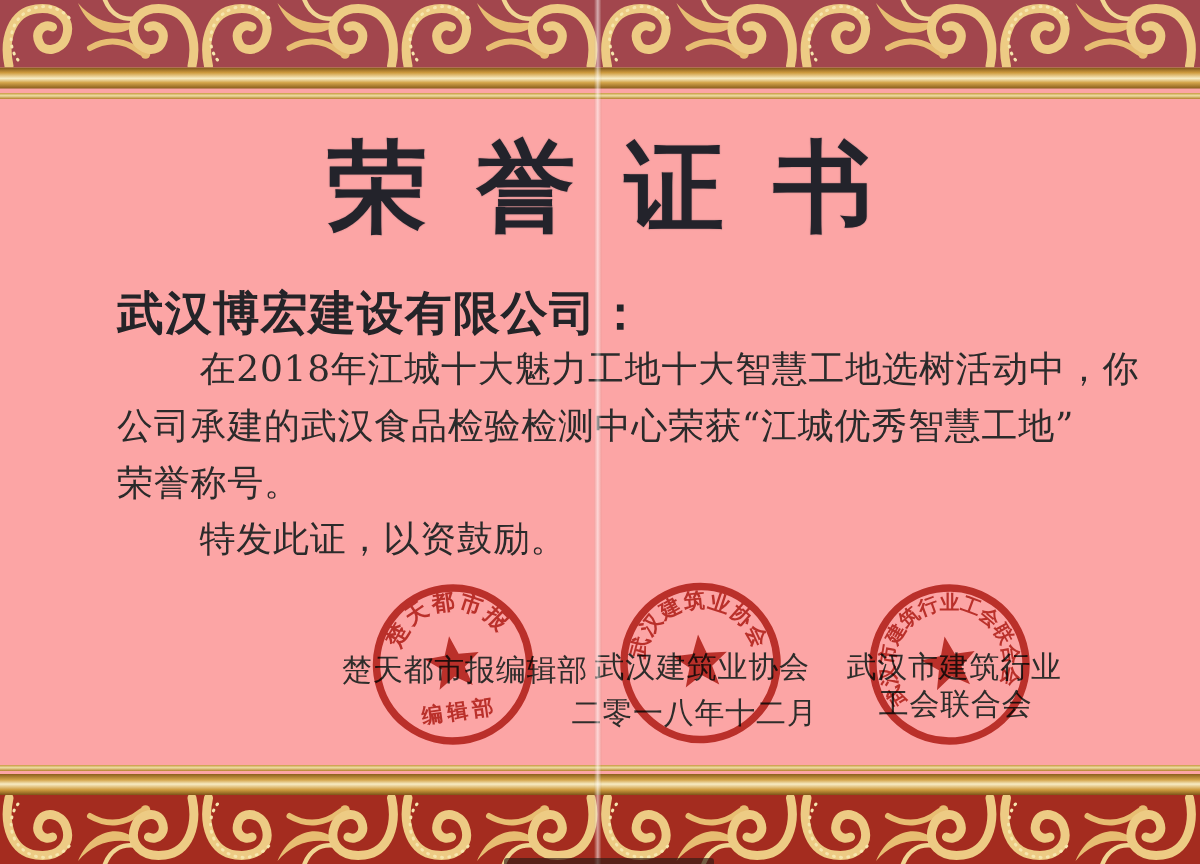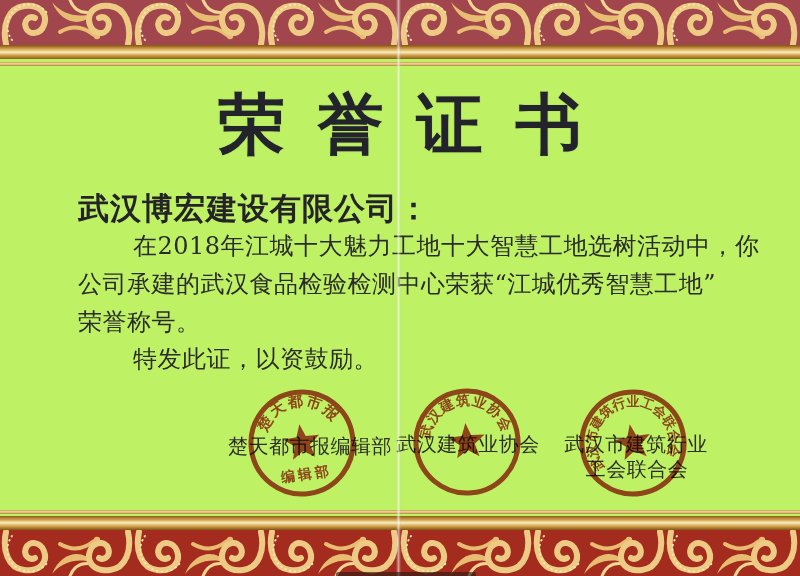--- a/index.html
+++ b/index.html
@@ -1,19 +1,19 @@
 <!DOCTYPE html>
 <html><head>
 <meta charset="utf-8">
 <style>
   html,body{margin:0;padding:0;}
   body{width:800px;height:576px;overflow:hidden;background:#e9e6df;}
   .page{
     position:relative;width:800px;height:576px;
-    background:#bef264;
+    background:#fca5a5;
     font-family:"DejaVu Serif","Liberation Serif",serif;
     color:#2b2b2e;overflow:hidden;
   }
   
   .border{position:absolute;left:0;width:800px;}
   .border.top{top:0;height:66px;}
   .border.bottom{bottom:0;height:71px;}
   .swirl{display:block;position:absolute;left:0;}
   .border.top .swirl{top:0;}
   .border.bottom .swirl{bottom:0;transform:scaleY(-1);}
@@ -120,20 +120,21 @@
 
   <div class="recipient">武汉博宏建设有限公司：</div>
 
   <div class="body-line l1">在2018年江城十大魅力工地十大智慧工地选树活动中，你</div>
   <div class="body-line l2">公司承建的武汉食品检验检测中心荣获“江城优秀智慧工地”</div>
   <div class="body-line l3">荣誉称号。</div>
   <div class="body-line l4">特发此证，以资鼓励。</div>
 
   <div class="sig sig1">楚天都市报编辑部</div>
   <div class="sig sig2">武汉建筑业协会</div>
+  <div class="sig sig2-date">二零一八年十二月</div>
   <div class="sig sig3a">武汉市建筑行业</div>
   <div class="sig sig3b">工会联合会</div>
 
   <svg class="seal seal-1" viewBox="0 0 120 120">
     <defs>
         <path id="sealarc1" d="M 23,60 A 37,37 0 1 1 97,60"></path>
       </defs>
     <circle cx="60" cy="60" r="51" fill="none" stroke="#b5352b" stroke-width="5"></circle>
     <text font-size="15" letter-spacing="2" text-anchor="middle">
       <textPath href="#sealarc1" startOffset="50%">楚天都市报</textPath>

